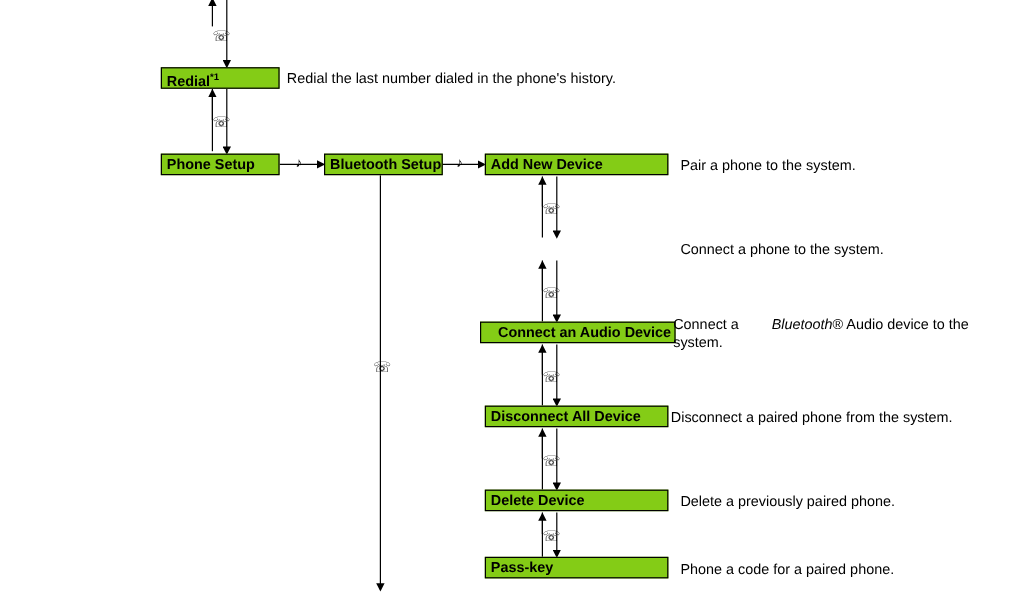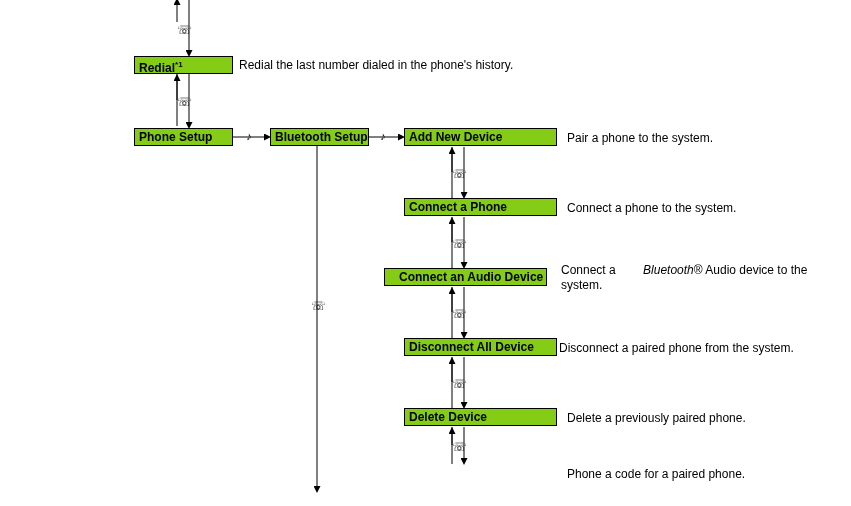--- a/index.html
+++ b/index.html
@@ -119,29 +119,29 @@
   </div>
   <div class="desc" style="left:239px; top:58px; width:320px;">Redial the last number dialed in the phone's history.</div>
 
   <div class="node" style="left:134px; top:128px; width:88px;">Phone Setup</div>
 
   <div class="node" style="left:270px; top:128px; width:88px;">Bluetooth Setup</div>
 
   <div class="node" style="left:404px; top:128px; width:142px;">Add New Device</div>
   <div class="desc" style="left:567px; top:131px; width:260px;">Pair a phone to the system.</div>
 
-  <div class="node" style="left:404px; top:198px; width:142px;">Connect a Phone</div>
   <div class="desc" style="left:567px; top:201px; width:260px;">Connect a phone to the system.</div>
 
-  <div class="node" style="left:384px; top:268px; width:142px;padding-left:14px;">Connect an Audio Device</div>
+  <div class="node" style="left:400px; top:268px; width:142px;padding-left:14px;">Connect an Audio Device</div>
   <div class="desc" style="left:561px; top:263px; width:270px;">
     <span>Connect a </span><span class="italic">Bluetooth</span><span>® Audio device to the system.</span>
   </div>
 
   <div class="node" style="left:404px; top:338px; width:142px;">Disconnect All Device</div>
   <div class="desc" style="left:559px; top:341px; width:280px;">Disconnect a paired phone from the system.</div>
 
   <div class="node" style="left:404px; top:408px; width:142px;">Delete Device</div>
   <div class="desc" style="left:567px; top:411px; width:260px;">Delete a previously paired phone.</div>
 
+  <div class="node" style="left:404px; top:464px; width:142px;">Pass-key</div>
   <div class="desc" style="left:567px; top:467px; width:260px;">Phone a code for a paired phone.</div>
 
 </div>
 
 </body></html>

